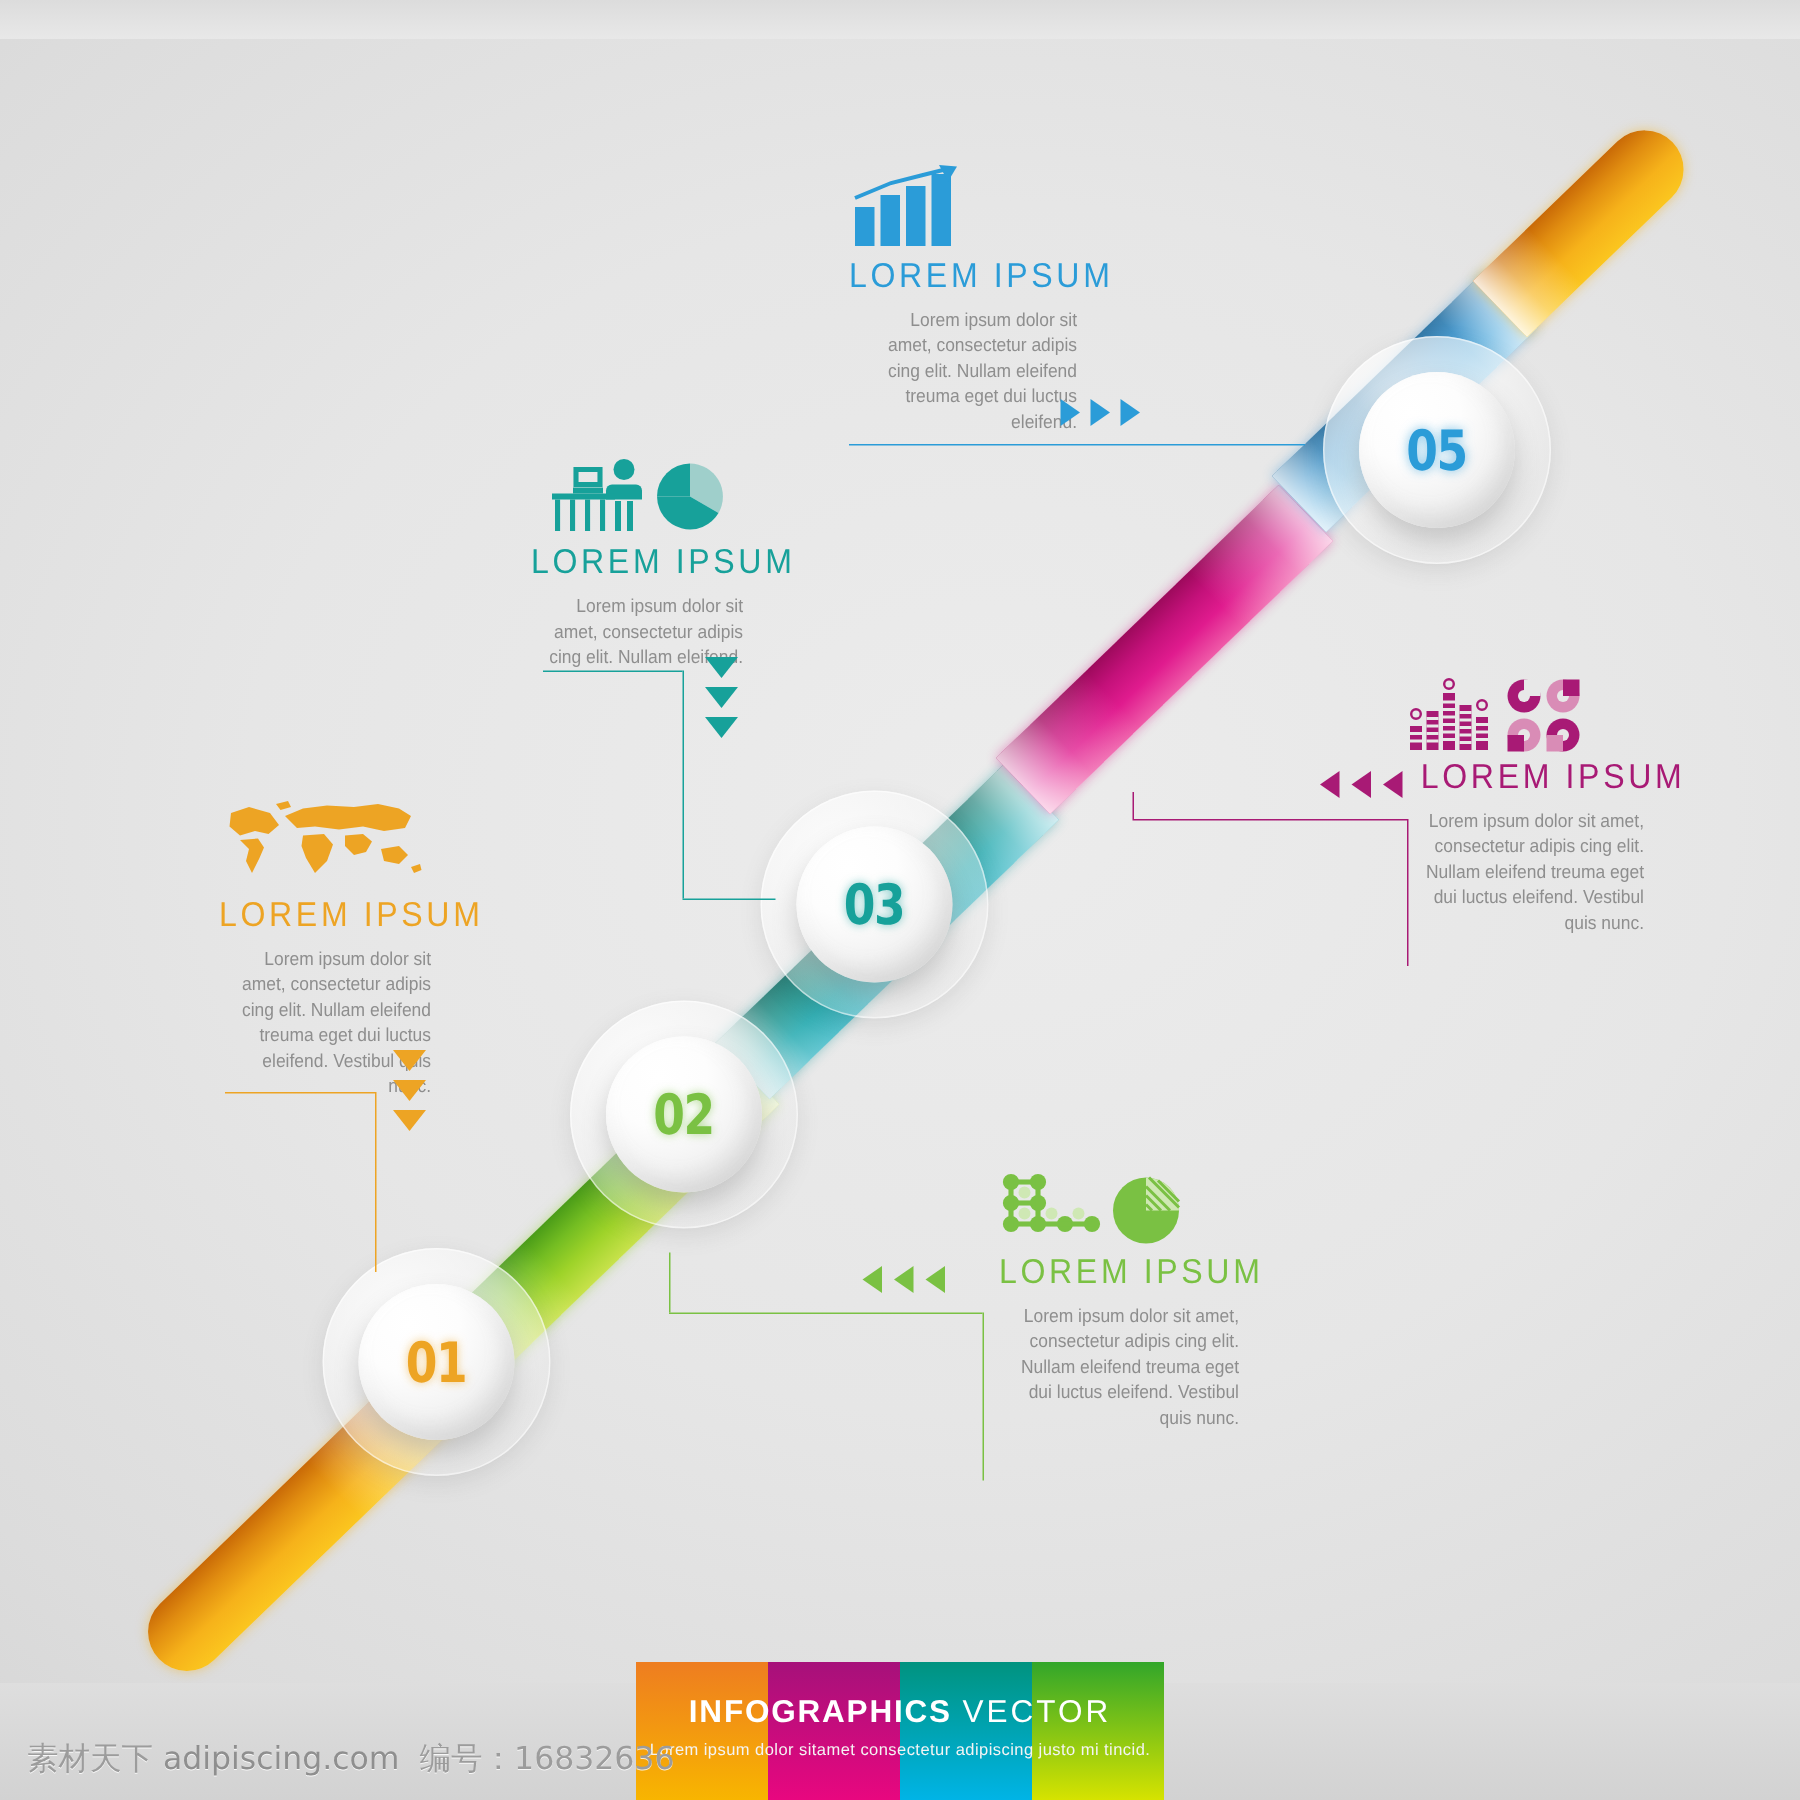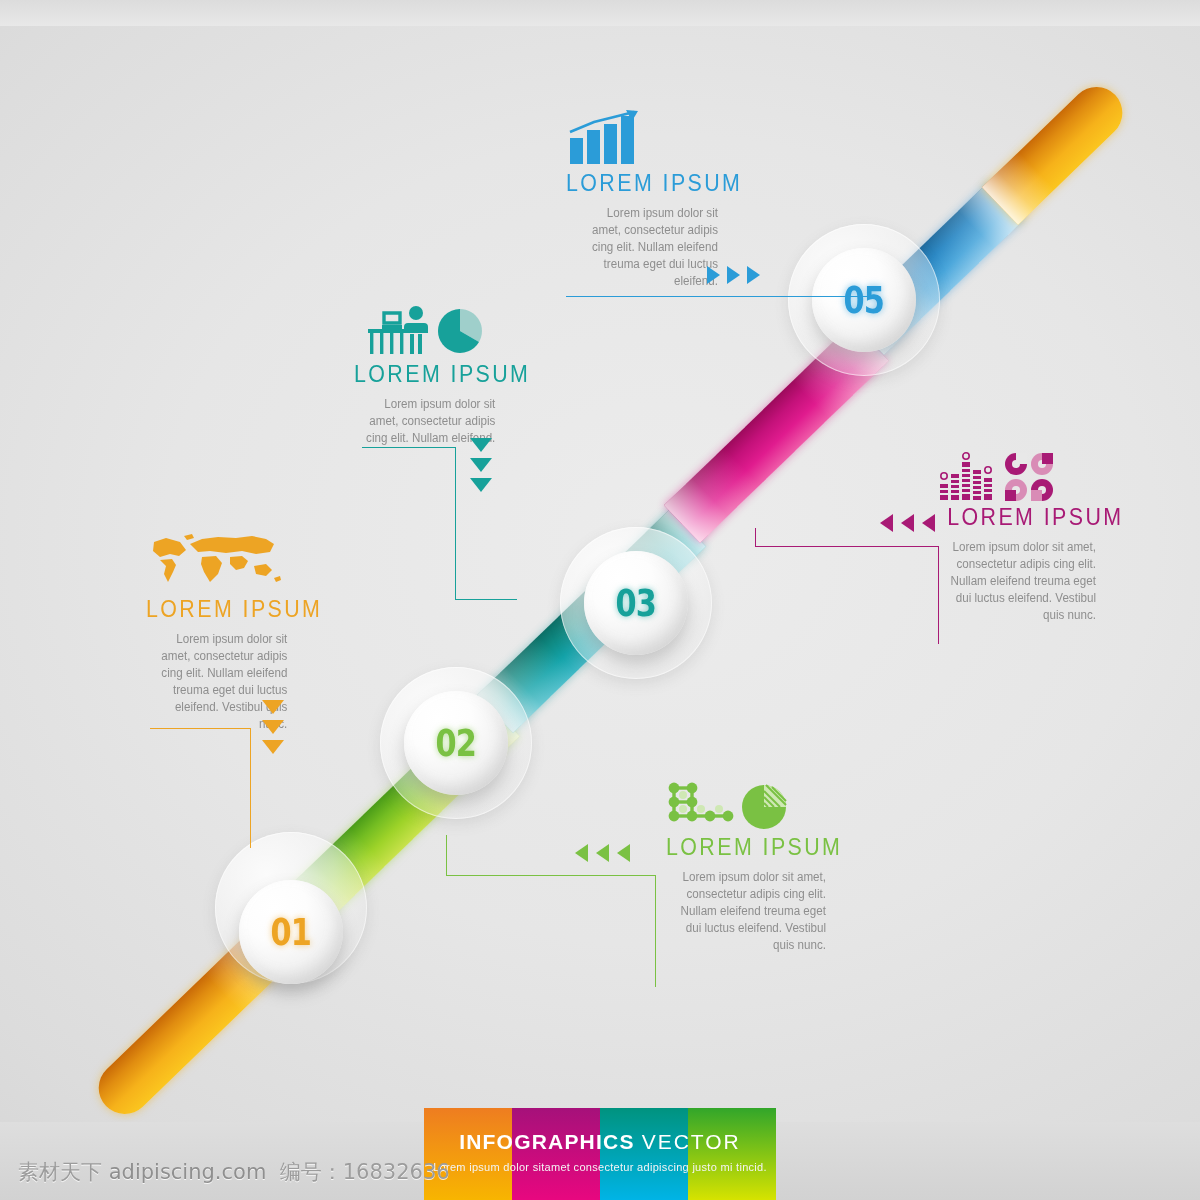--- a/index.html
+++ b/index.html
@@ -129,36 +129,36 @@
     <div class="rib" style="left:866px;top:310px;width:196px;
                 background:linear-gradient(to right, rgba(255,255,255,.80) 0%, rgba(255,255,255,.25) 18%, rgba(255,255,255,0) 38%, rgba(255,255,255,.20) 78%, rgba(255,255,255,.80) 100%);"></div>
 
     <div class="rib cap-r" style="left:1000px;top:180px;width:160px;
                 background:linear-gradient(to bottom,#c96a07 0%,#e08c10 26%,#f6b21a 62%,#fbc61f 100%);
                 box-shadow:0 0 8px rgba(240,180,40,.55);"></div>
     <div class="rib" style="left:1000px;top:180px;width:160px;
                 background:linear-gradient(to right, rgba(255,255,255,.85) 0%, rgba(255,255,255,.35) 14%, rgba(255,255,255,0) 32%);"></div>
   </div>
 
-  <div class="node" style="left:215px;top:832px;align-items:flex-end;">
+  <div class="node" style="left:215px;top:832px;">
     <div class="ball">
       <span style="color:#eda424;text-shadow:0 0 7px rgba(237,164,36,.55);">01</span>
     </div>
   </div>
   <div class="node" style="left:380px;top:667px;text-align:center;">
     <div class="ball">
       <span style="color:#7ac143;text-shadow:0 0 7px rgba(122,193,67,.55);">02</span>
     </div>
   </div>
-  <div class="node" style="left:560px;top:527px;text-align:center;">
+  <div class="node" style="left:507px;top:527px;text-align:center;">
     <div class="ball">
       <span style="color:#17a19a;text-shadow:0 0 7px rgba(23,161,154,.55);">03</span>
     </div>
   </div>
-  <div class="node" style="left:788px;top:224px;">
+  <div class="node" style="left:882px;top:224px;">
     <div class="ball">
       <span style="color:#2b9cd8;text-shadow:0 0 8px rgba(43,156,216,.6);">05</span>
     </div>
   </div>
 
   <div class="block" style="left:146px;top:530px;width:150px;">
     <div style="height:62px;">
       <svg width="140" height="62" viewBox="0 0 140 62" aria-hidden="true">
         <g fill="#eda424">
           <path d="M8 12 L20 8 L34 12 L40 20 L33 26 L24 24 L14 27 L7 21 Z"></path>

